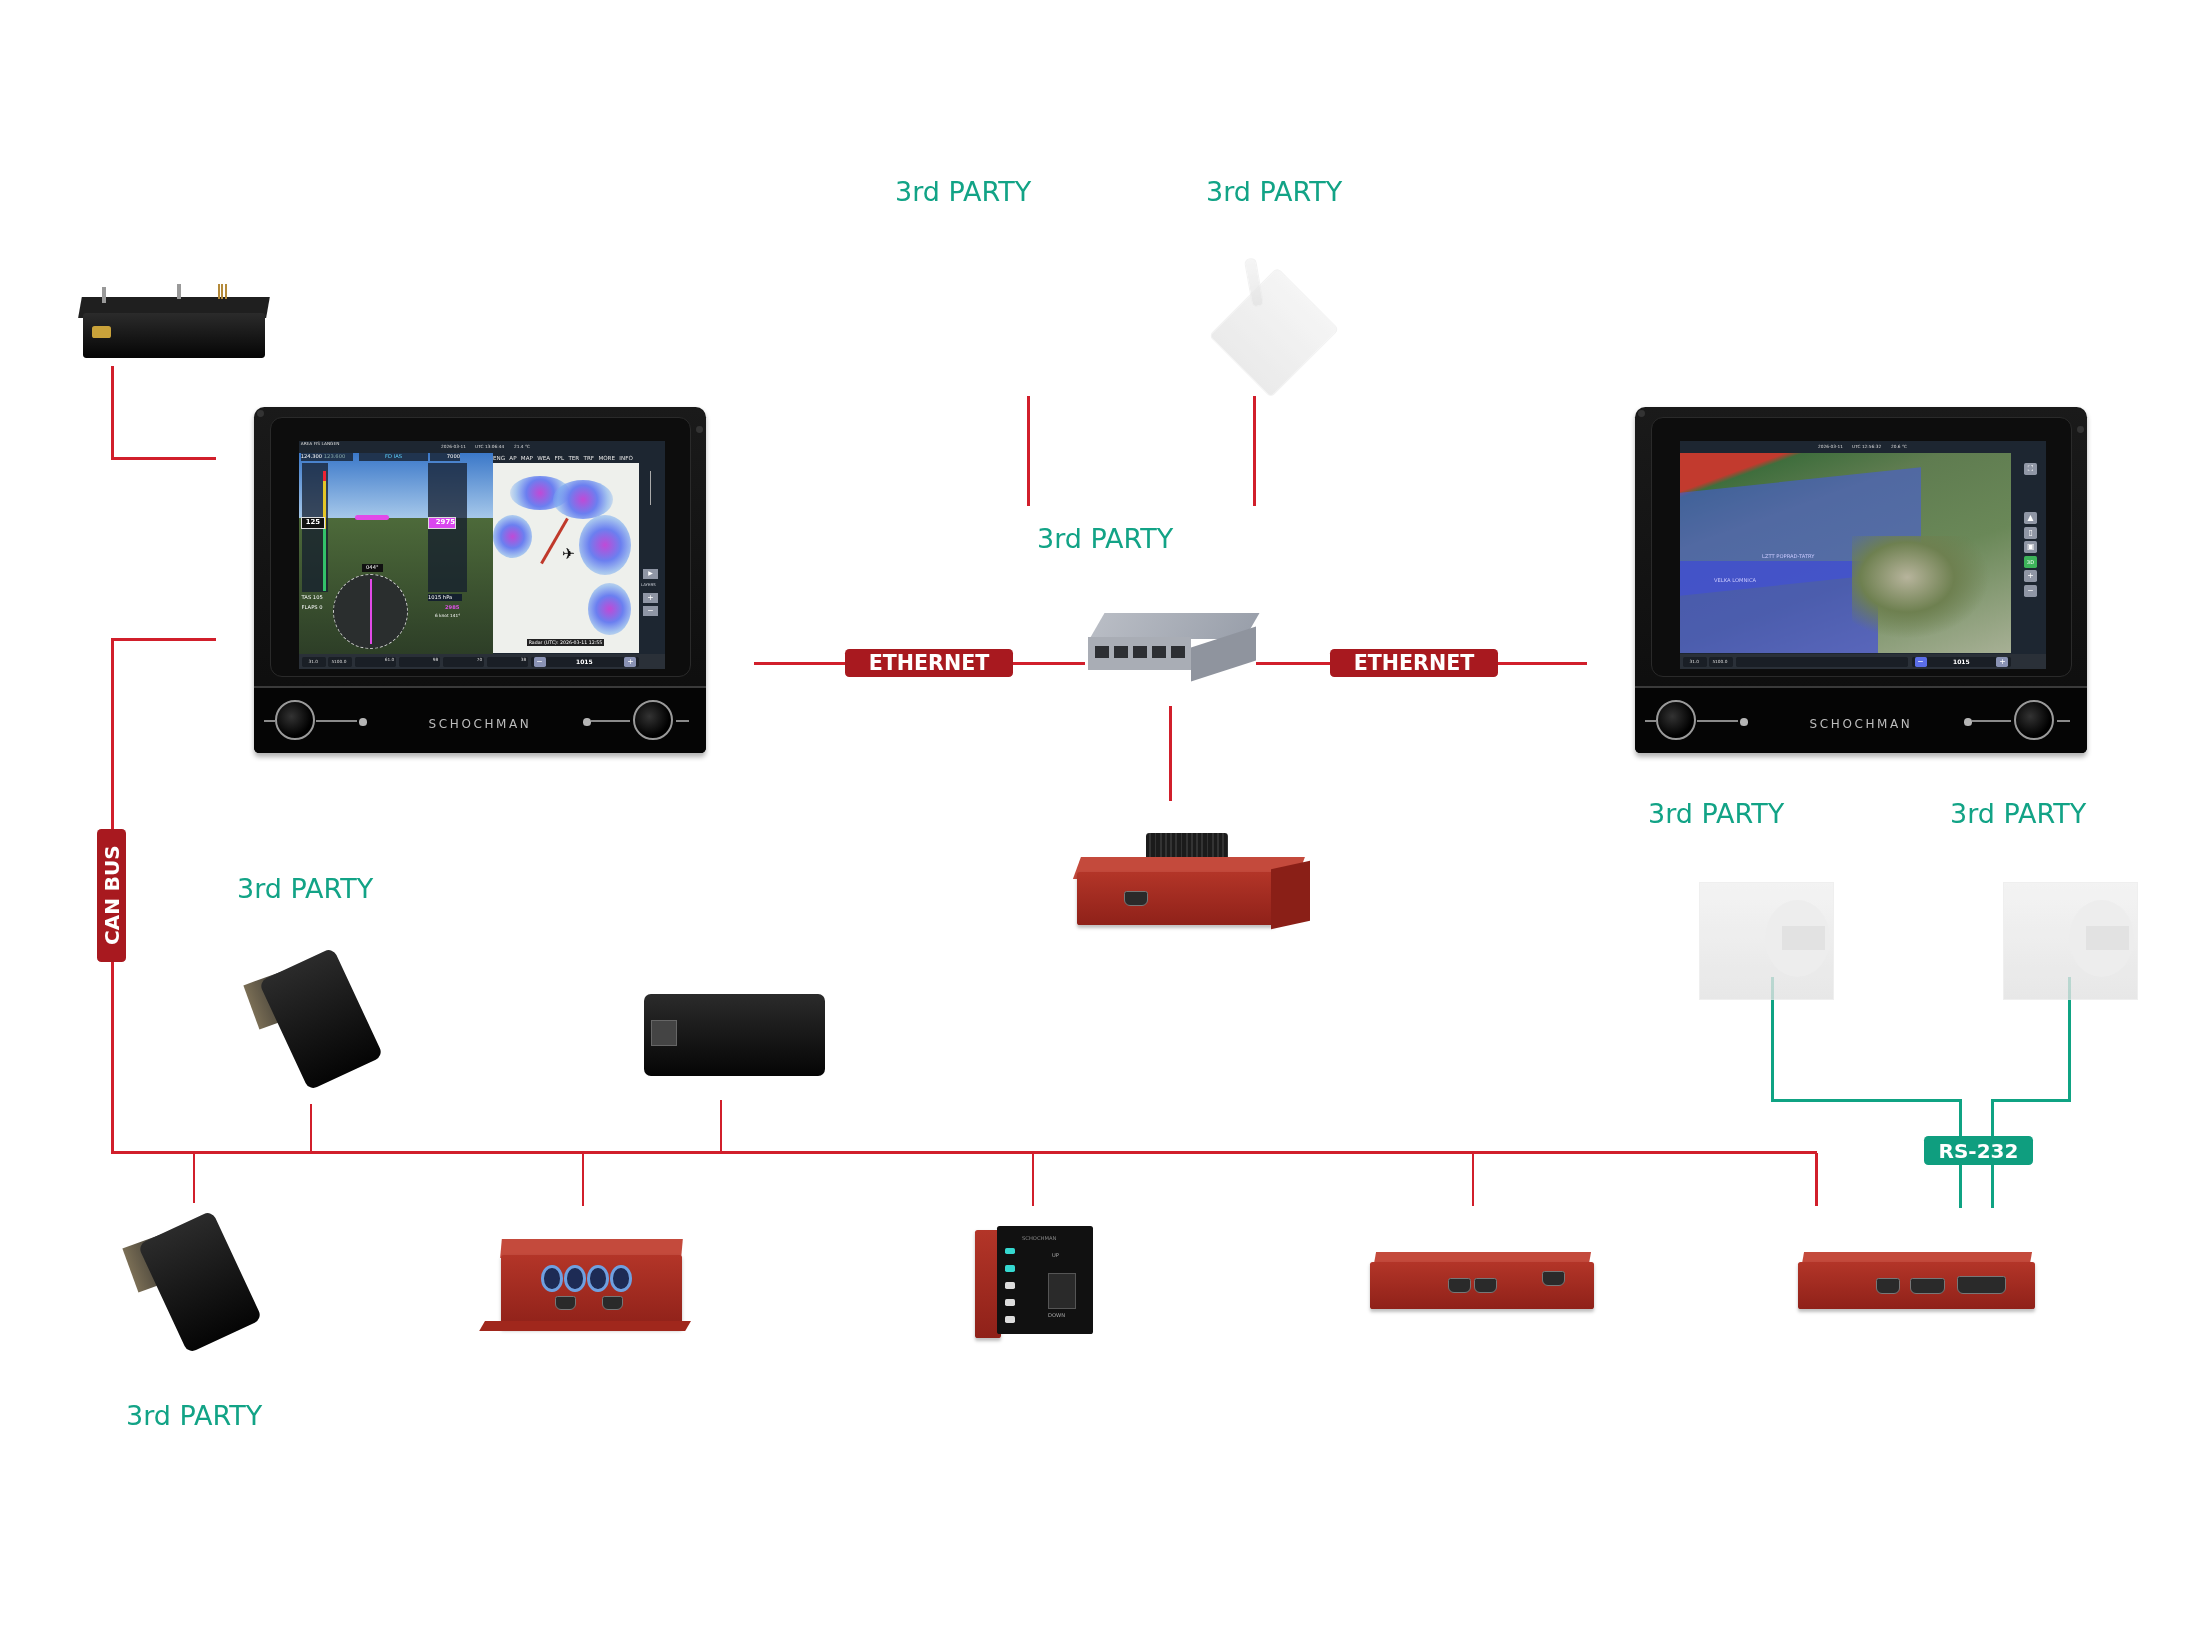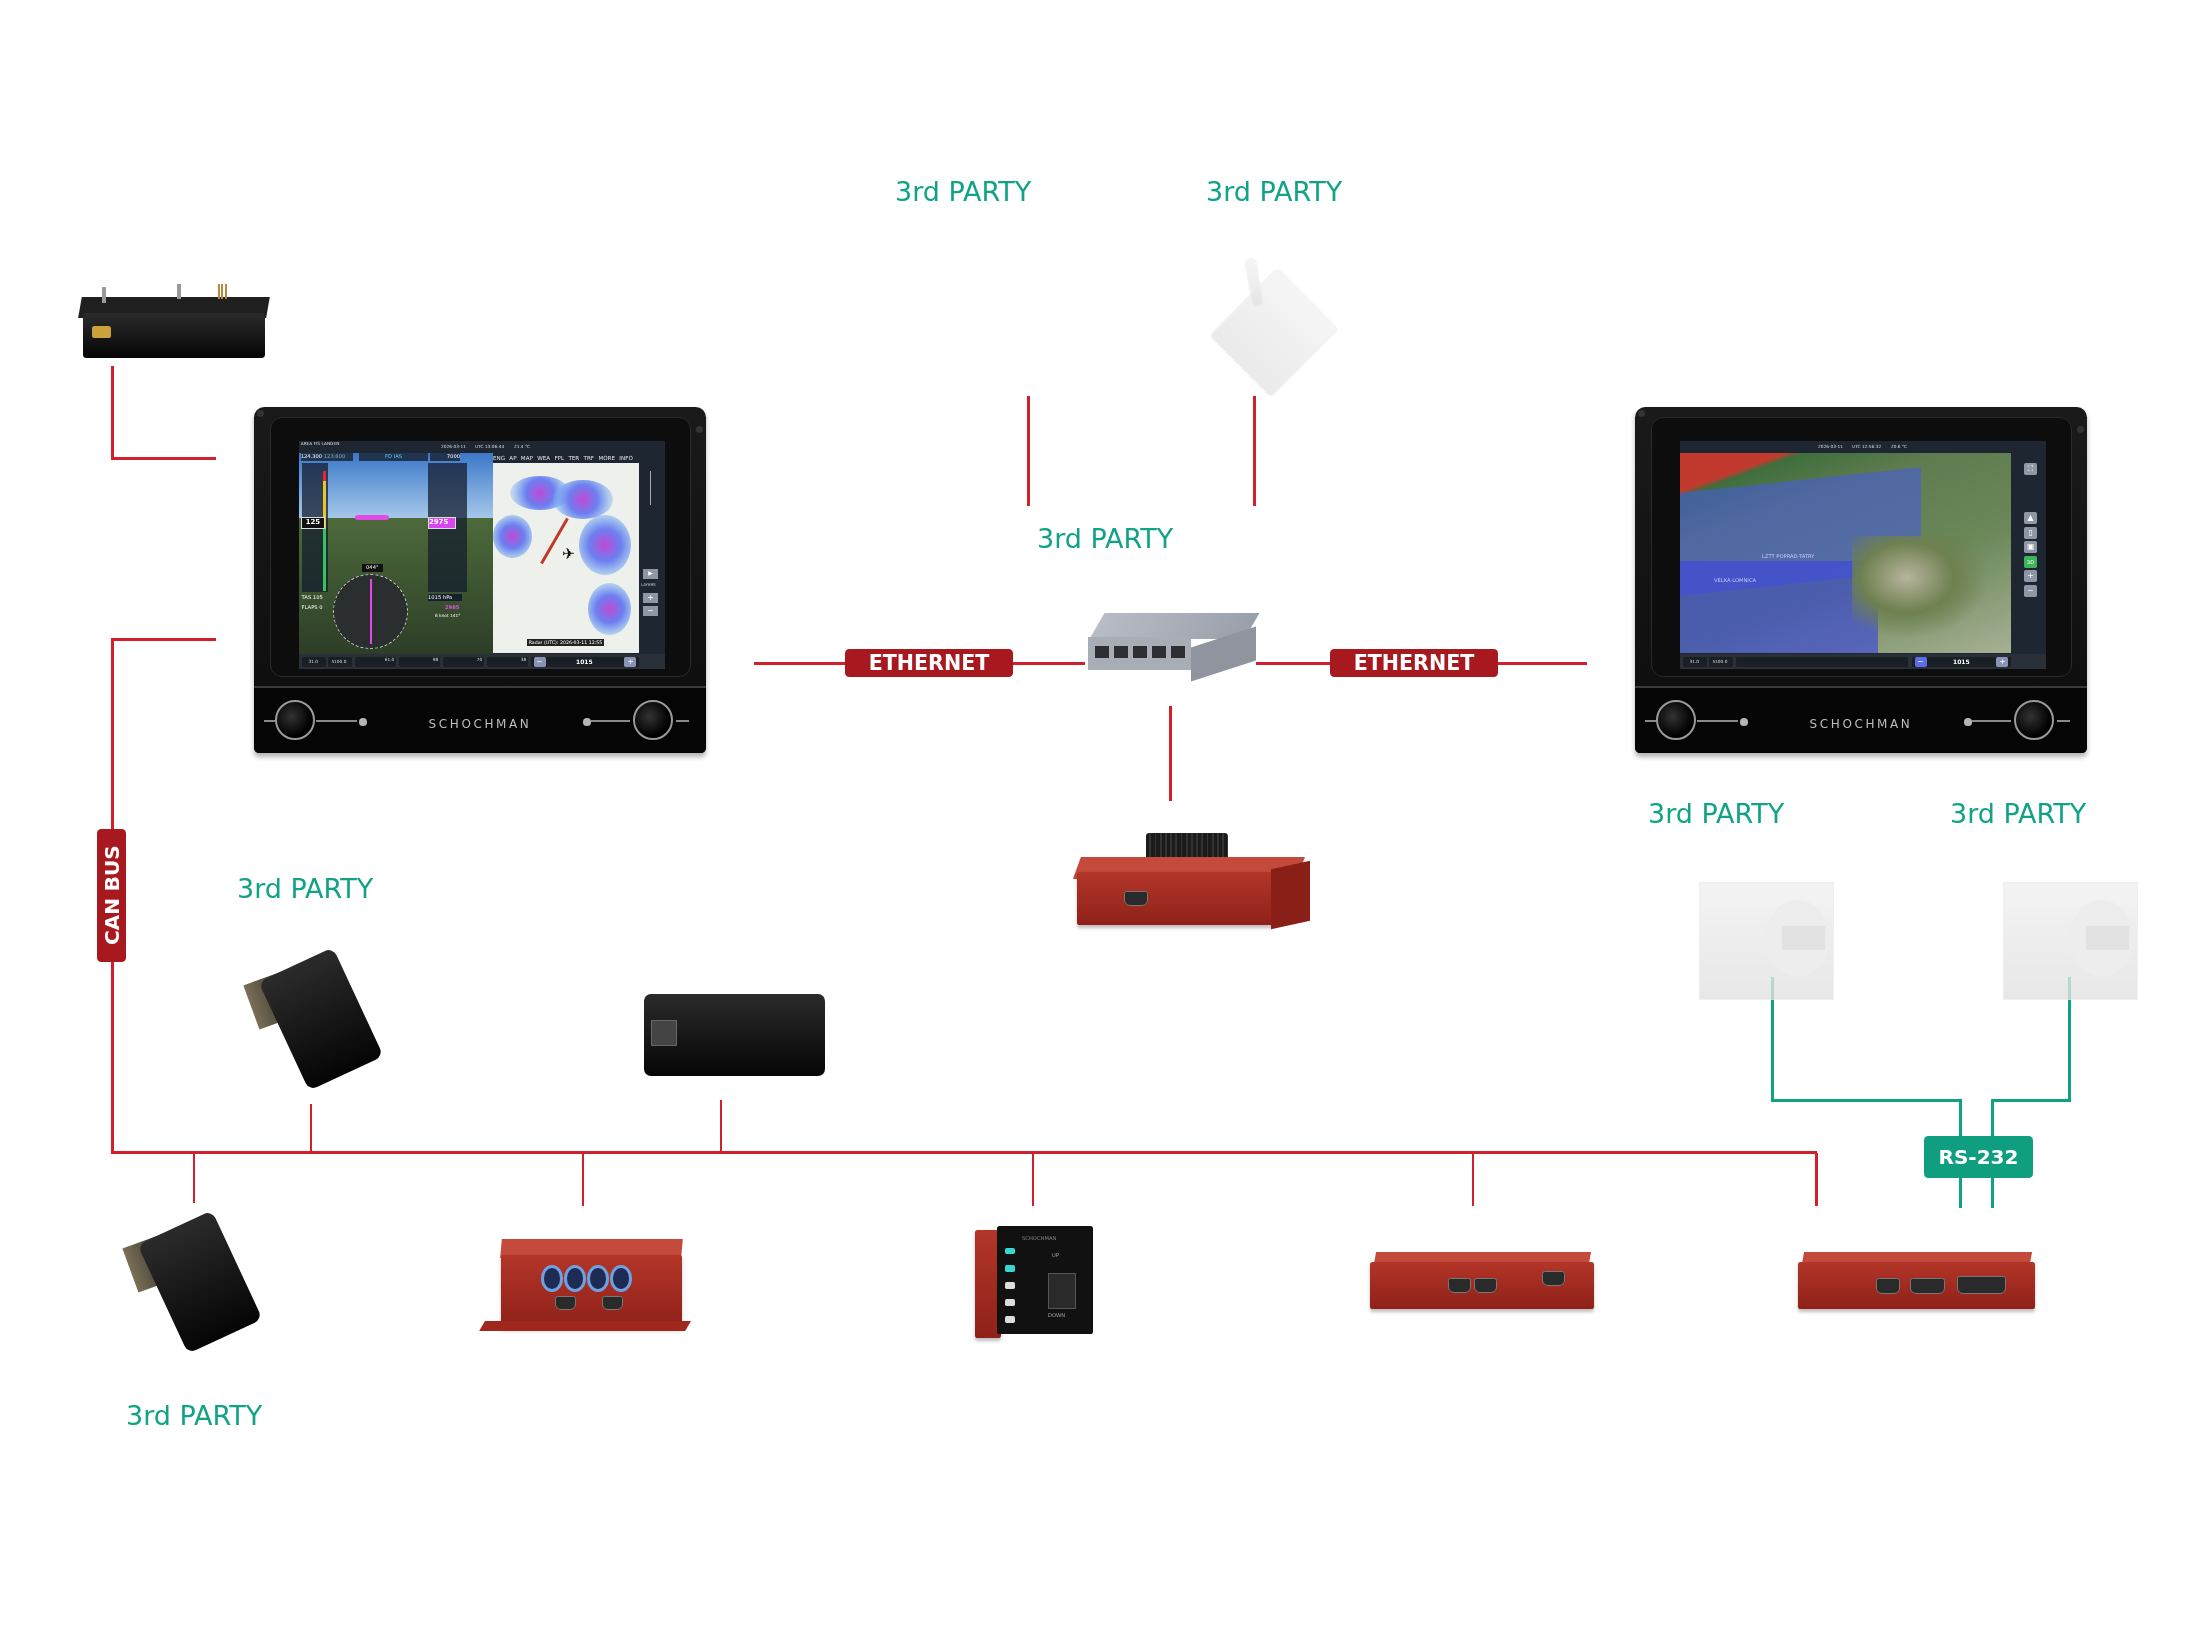--- a/index.html
+++ b/index.html
@@ -81,21 +81,21 @@
 <div class="line-green" style="left:1771px;top:977px;width:2.6px;height:125px;"></div>
 <div class="line-green" style="left:1771px;top:1099px;width:191px;height:2.6px;"></div>
 <div class="line-green" style="left:1959px;top:1099px;width:2.6px;height:109px;"></div>
 <div class="line-green" style="left:2068px;top:977px;width:2.6px;height:125px;"></div>
 <div class="line-green" style="left:1991px;top:1099px;width:79px;height:2.6px;"></div>
 <div class="line-green" style="left:1991px;top:1099px;width:2.6px;height:109px;"></div>
 
 <div class="tag red" style="left:845px;top:649px;width:168px;height:28px;font-size:20.6px;">ETHERNET</div>
 <div class="tag red" style="left:1330px;top:649px;width:168px;height:28px;font-size:20.6px;">ETHERNET</div>
 <div class="tag red vert" style="left:97px;top:829px;width:29px;height:133px;font-size:20px;">CAN BUS</div>
-<div class="tag green" style="left:1924px;top:1136px;width:109px;height:42px;font-size:20px;">RS-232</div>
+<div class="tag green" style="left:1924px;top:1136px;width:109px;height:29px;font-size:20px;">RS-232</div>
 
 <div class="tp-label" style="left:895px;top:176px;">3rd PARTY</div>
 <div class="tp-label" style="left:1206px;top:176px;">3rd PARTY</div>
 <div class="tp-label" style="left:1037px;top:523px;">3rd PARTY</div>
 <div class="tp-label" style="left:237px;top:873px;">3rd PARTY</div>
 <div class="tp-label" style="left:126px;top:1400px;">3rd PARTY</div>
 <div class="tp-label" style="left:1648px;top:798px;">3rd PARTY</div>
 <div class="tp-label" style="left:1950px;top:798px;">3rd PARTY</div>
 
 <div class="dev" style="left:80px;top:287px;width:188px;height:73px;">
@@ -146,21 +146,21 @@
     <div class="abs" style="left:1.7px;top:12px;width:52px;height:7.7px;background:#20344f;color:#fff;font-size:5.2px;">
       <span>124.300</span>
       <span style="color:#8aa;">123.600</span>
     </div>
     <div class="abs" style="left:60px;top:12px;width:69px;height:7.7px;background:#20344f;color:#5fd3ff;font-size:5.2px;text-align:center;">FD IAS</div>
     <div class="abs" style="left:131px;top:12px;width:30px;height:7.7px;background:#20344f;color:#fff;font-size:5.2px;text-align:right;">7000</div>
     <div class="abs" style="left:2.6px;top:22.4px;width:26px;height:129px;background:rgba(20,30,45,0.75);"></div>
     <div class="abs" style="left:24px;top:30px;width:3.4px;height:120px;background:linear-gradient(#e23 0 8%,#e5c727 8% 48%,#33c26a 48% 100%);"></div>
     <div class="abs" style="left:1.7px;top:76px;width:22.4px;height:9.5px;background:#111;color:#fff;font-size:6.9px;font-weight:bold;text-align:center;border:0.9px solid #ddd;">125</div>
     <div class="abs" style="left:129px;top:22.4px;width:39px;height:129px;background:rgba(20,30,45,0.75);"></div>
-    <div class="abs" style="left:129px;top:76px;width:26px;height:9.5px;background:#d946ef;color:#fff;font-size:6.9px;font-weight:bold;text-align:left;border:0.9px solid #ddd;">2975</div>
+    <div class="abs" style="left:129px;top:76px;width:26px;height:9.5px;background:#d946ef;color:#fff;font-size:6.9px;font-weight:bold;text-align:right;border:0.9px solid #ddd;">2975</div>
     <div class="abs" style="left:129px;top:153px;width:34px;height:6.9px;background:#14202e;color:#fff;font-size:5.2px;">1015 hPa</div>
     <div class="abs" style="left:146px;top:163px;color:#e050e8;font-size:5.2px;font-weight:bold;">2985</div>
     <div class="abs" style="left:136px;top:172px;color:#fff;font-size:4.3px;">6 knot 141°</div>
     <div class="abs" style="left:2.6px;top:153px;color:#fff;font-size:5.2px;">TAS 105</div>
     <div class="abs" style="left:2.6px;top:163px;color:#fff;font-size:5.2px;">FLAPS 0</div>
     <div class="abs" style="left:63px;top:123px;width:20.6px;height:7.7px;background:#111;color:#fff;font-size:5.2px;text-align:center;">044°</div>
     <div class="abs" style="left:34px;top:133px;width:73px;height:73px;border-radius:50%;background:#2a2e2e;border:1.7px dashed #cfcfcf;"></div>
     <div class="abs" style="left:71px;top:138px;width:1.7px;height:65px;background:#e24ae8;"></div>
     <div class="abs" style="left:56px;top:74px;width:34px;height:5.2px;background:#e24ae8;border-radius:2.6px;"></div>
     <div class="menu">

